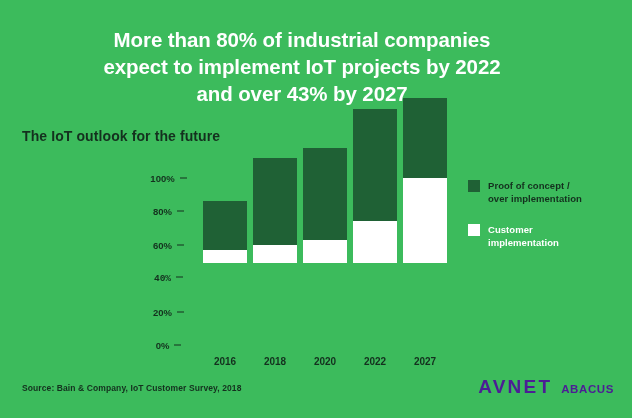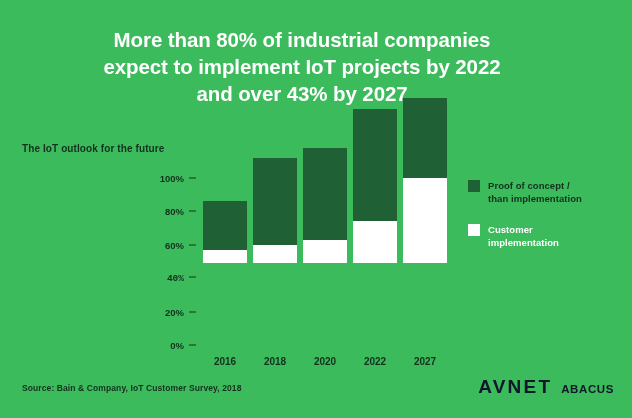--- a/index.html
+++ b/index.html
@@ -35,39 +35,38 @@
     letter-spacing: -0.1px;
   }
   #headline .hl-line { display: block; white-space: nowrap; text-align: center; }
 
   
   #subtitle {
     position: absolute;
     left: 22px;
     top: 128px;
     color: #14301e;
-    font-size: 10px;
+    font-size: 14px;
     font-weight: bold;
     letter-spacing: 0.1px;
-    margin-top: 15px;
   }
 
   
   #plot {
     position: absolute;
     left: 0;
     top: 0;
     width: 632px;
     height: 418px;
   }
   .ytick {
     position: absolute;
     right: 0;
     width: 55px;
-    text-align: right;
+    text-align: center;
     color: #14301e;
     font-size: 9.5px;
     font-weight: bold;
     transform: translateY(-50%);
     white-space: nowrap;
   }
   #yaxis {
     position: absolute;
     left: 140px;
     top: 0;
@@ -153,21 +152,21 @@
     font-size: 8.5px;
     font-weight: bold;
     letter-spacing: 0.1px;
   }
   #logo {
     position: absolute;
     right: 18px;
     top: 377px;
     display: flex;
     align-items: baseline;
-    color: #0f172a;
+    color: #4c1d95;
   }
   #logo-avnet {
     font-size: 19px;
     font-weight: bold;
     letter-spacing: 2.2px;
     line-height: 19px;
   }
   #logo-abacus {
     font-size: 11.5px;
     font-weight: bold;
@@ -225,21 +224,21 @@
         </div>
         <div class="xtick" style="left: 207px; width: 44px; top: 356px;">2027</div>
       </div>
   </div>
 
   <div id="legend">
     <div class="legend-row dark">
       <span class="legend-swatch"></span>
       <span class="legend-label">
         <span>Proof of concept /</span><br>
-        <span>than implementation</span>
+        <span>over implementation</span>
       </span>
     </div>
     <div class="legend-row light">
       <span class="legend-swatch"></span>
       <span class="legend-label">
         <span>Customer</span><br>
         <span>implementation</span>
       </span>
     </div>
   </div>

